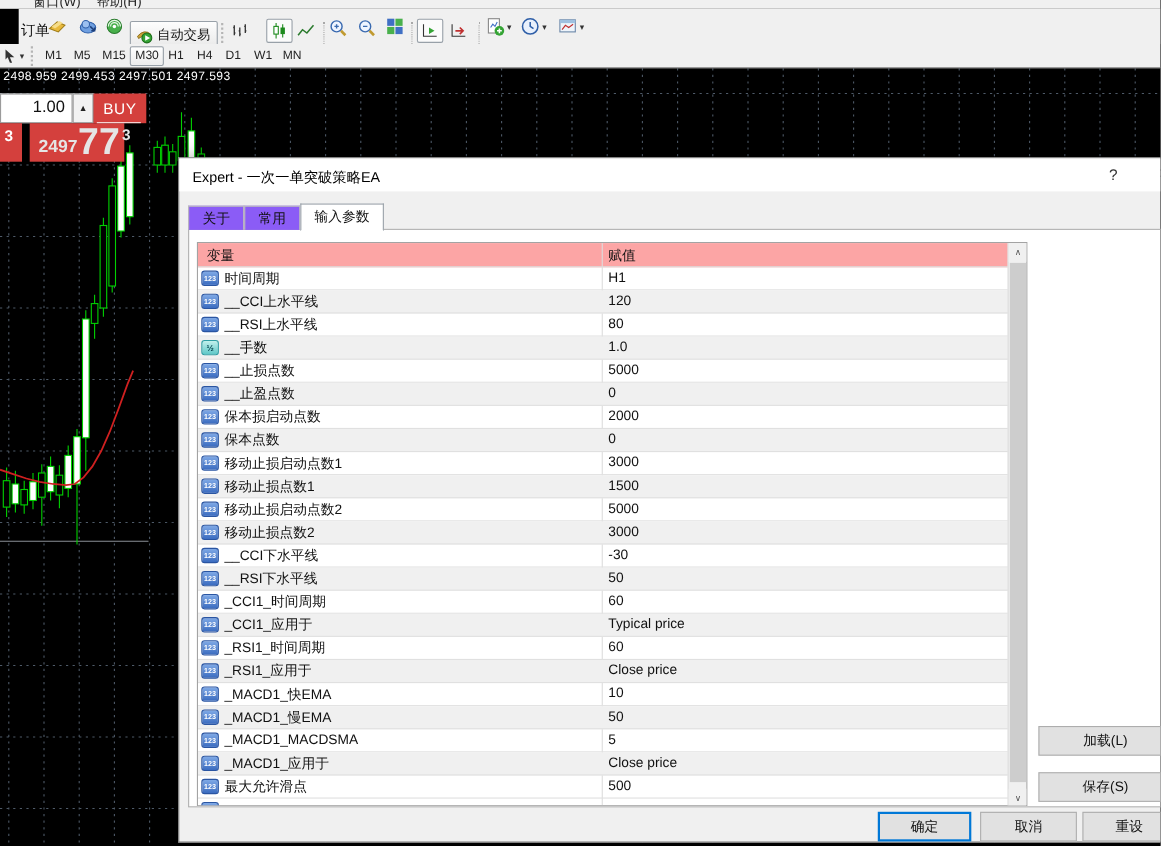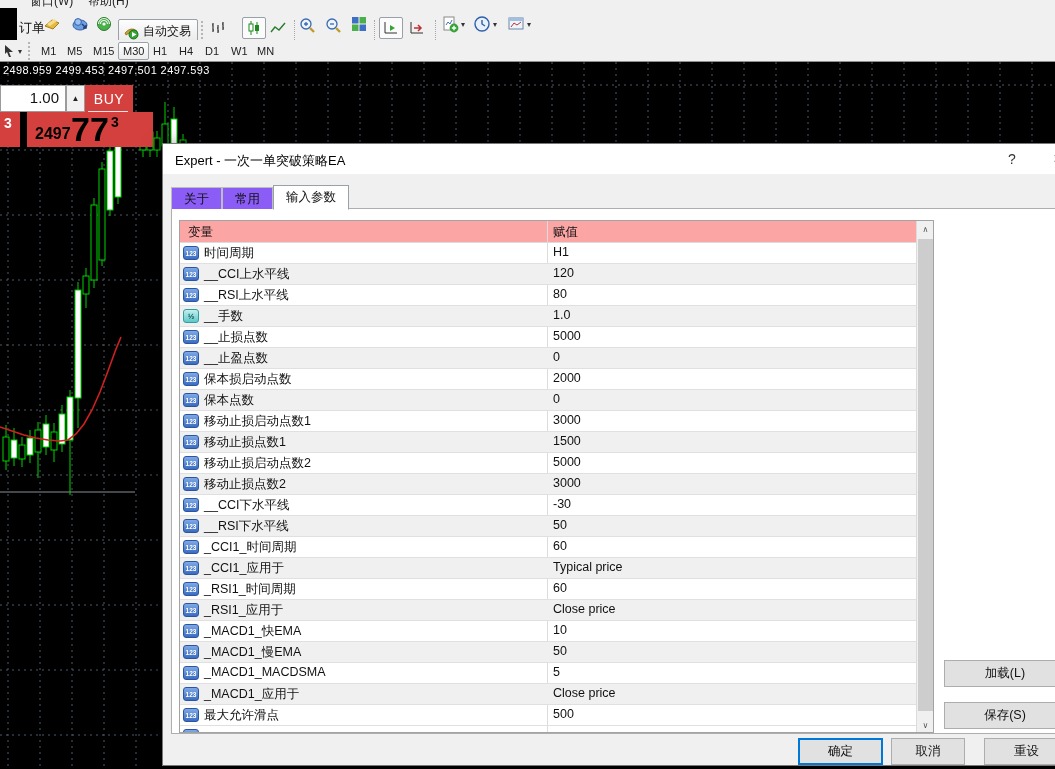--- a/index.html
+++ b/index.html
@@ -27,21 +27,21 @@
   .tf-btn.active { border:1px solid #98a0a8; background:linear-gradient(#ffffff,#ececec); }
 
   
   .chart { position:absolute; left:0; top:62px; width:1055px; height:707px; z-index:1; background:#000; }
   .ohlc { position:absolute; left:3px; top:64px; font-size:11px; color:#fff; letter-spacing:.4px; z-index:2; white-space:pre; }
 
   
   .lot-box { position:absolute; left:0; top:85px; width:66px; height:27px; background:#fff; border:1px solid #9b9b9b; z-index:3; font-size:15px; color:#111; text-align:right; padding:3px 6px 0 0; }
   .lot-spin { position:absolute; left:66px; top:85px; width:19px; height:27px; background:#f2f2f2; border:1px solid #9b9b9b; z-index:3; display:flex; align-items:center; justify-content:center; font-size:8px; color:#222; }
   .buy-btn { position:absolute; left:85px; top:85px; width:48px; height:27px; z-index:3; display:flex; align-items:center; justify-content:center; color:#fff; font-size:14px; letter-spacing:.5px; }
-  .buy-price { position:absolute; left:27px; top:112px; width:126px; height:35px; z-index:3; color:#000000; }
+  .buy-price { position:absolute; left:27px; top:112px; width:86px; height:35px; z-index:3; color:#e5e5e5; }
   .buy-sep { position:absolute; left:88px; top:111px; width:40px; height:1px; background:rgba(255,255,255,.85); z-index:4; }
   .bp-small { position:absolute; left:8px; bottom:4px; font-size:16px; font-weight:bold; }
   .bp-big   { position:absolute; left:44px; bottom:-2px; font-size:34px; font-weight:bold; }
   .bp-sup   { position:absolute; left:84px; top:2px; font-size:14px; font-weight:bold; }
   .sell-frag { position:absolute; left:0; top:112px; width:20px; height:35px; z-index:3; color:#fff; font-size:14px; font-weight:bold; padding:3px 0 0 4px; }
 
   
   .dialog { position:absolute; left:118px; top:143px; width:914px; height:623px; background:#f0f0f0; border:1px solid #787878; box-shadow:0 4px 18px rgba(0,0,0,.5); z-index:5;margin-left:44px; }
   .dlg-title { position:absolute; left:0; top:0; width:100%; height:30px; background:#fff; }
   .dlg-title .txt { position:absolute; left:12px; top:8px; font-size:13px; color:#000; }
@@ -71,21 +71,21 @@
 
   .sbar { position:absolute; right:0; top:0; width:17px; height:513px; background:#f0f0f0; border-left:1px solid #dcdcdc; }
   .sarrow { position:absolute; left:0; width:17px; height:17px; display:flex; align-items:center; justify-content:center; font-size:8px; color:#555; background:#f0f0f0; }
   .sarrow.up { top:0; } .sarrow.down { bottom:0; }
   .sthumb { position:absolute; left:1px; top:18px; width:15px; height:472px; background:#cdcdcd; }
 
   .btn { position:absolute; background:#e1e1e1; border:1px solid #adadad; font-size:12.5px; color:#111; display:flex; align-items:center; justify-content:center; }
   .btn-load { left:772px; top:451px; width:122px; height:27px; }
   .btn-save { left:772px; top:493px; width:122px; height:27px; }
   .btn-ok    { left:635px; top:594px; width:85px; height:27px; border:2px solid #0078d7; }
-  .btn-cancel{ left:728px; top:594px; width:74px; height:27px;text-align:right; }
+  .btn-cancel{ left:728px; top:594px; width:88px; height:27px;text-align:right; }
   .btn-reset { left:821px; top:594px; width:85px; height:27px; }
   .rgrip { position:absolute; right:2px; bottom:2px; width:10px; height:10px;
            background:radial-gradient(circle at 2px 8px,#9a9a9a 1px,transparent 1.4px),
                       radial-gradient(circle at 6px 8px,#9a9a9a 1px,transparent 1.4px),
                       radial-gradient(circle at 6px 4px,#9a9a9a 1px,transparent 1.4px); }
   .icon18 { width:18px; height:18px; }
 </style>
 </head>
 <body>
 

